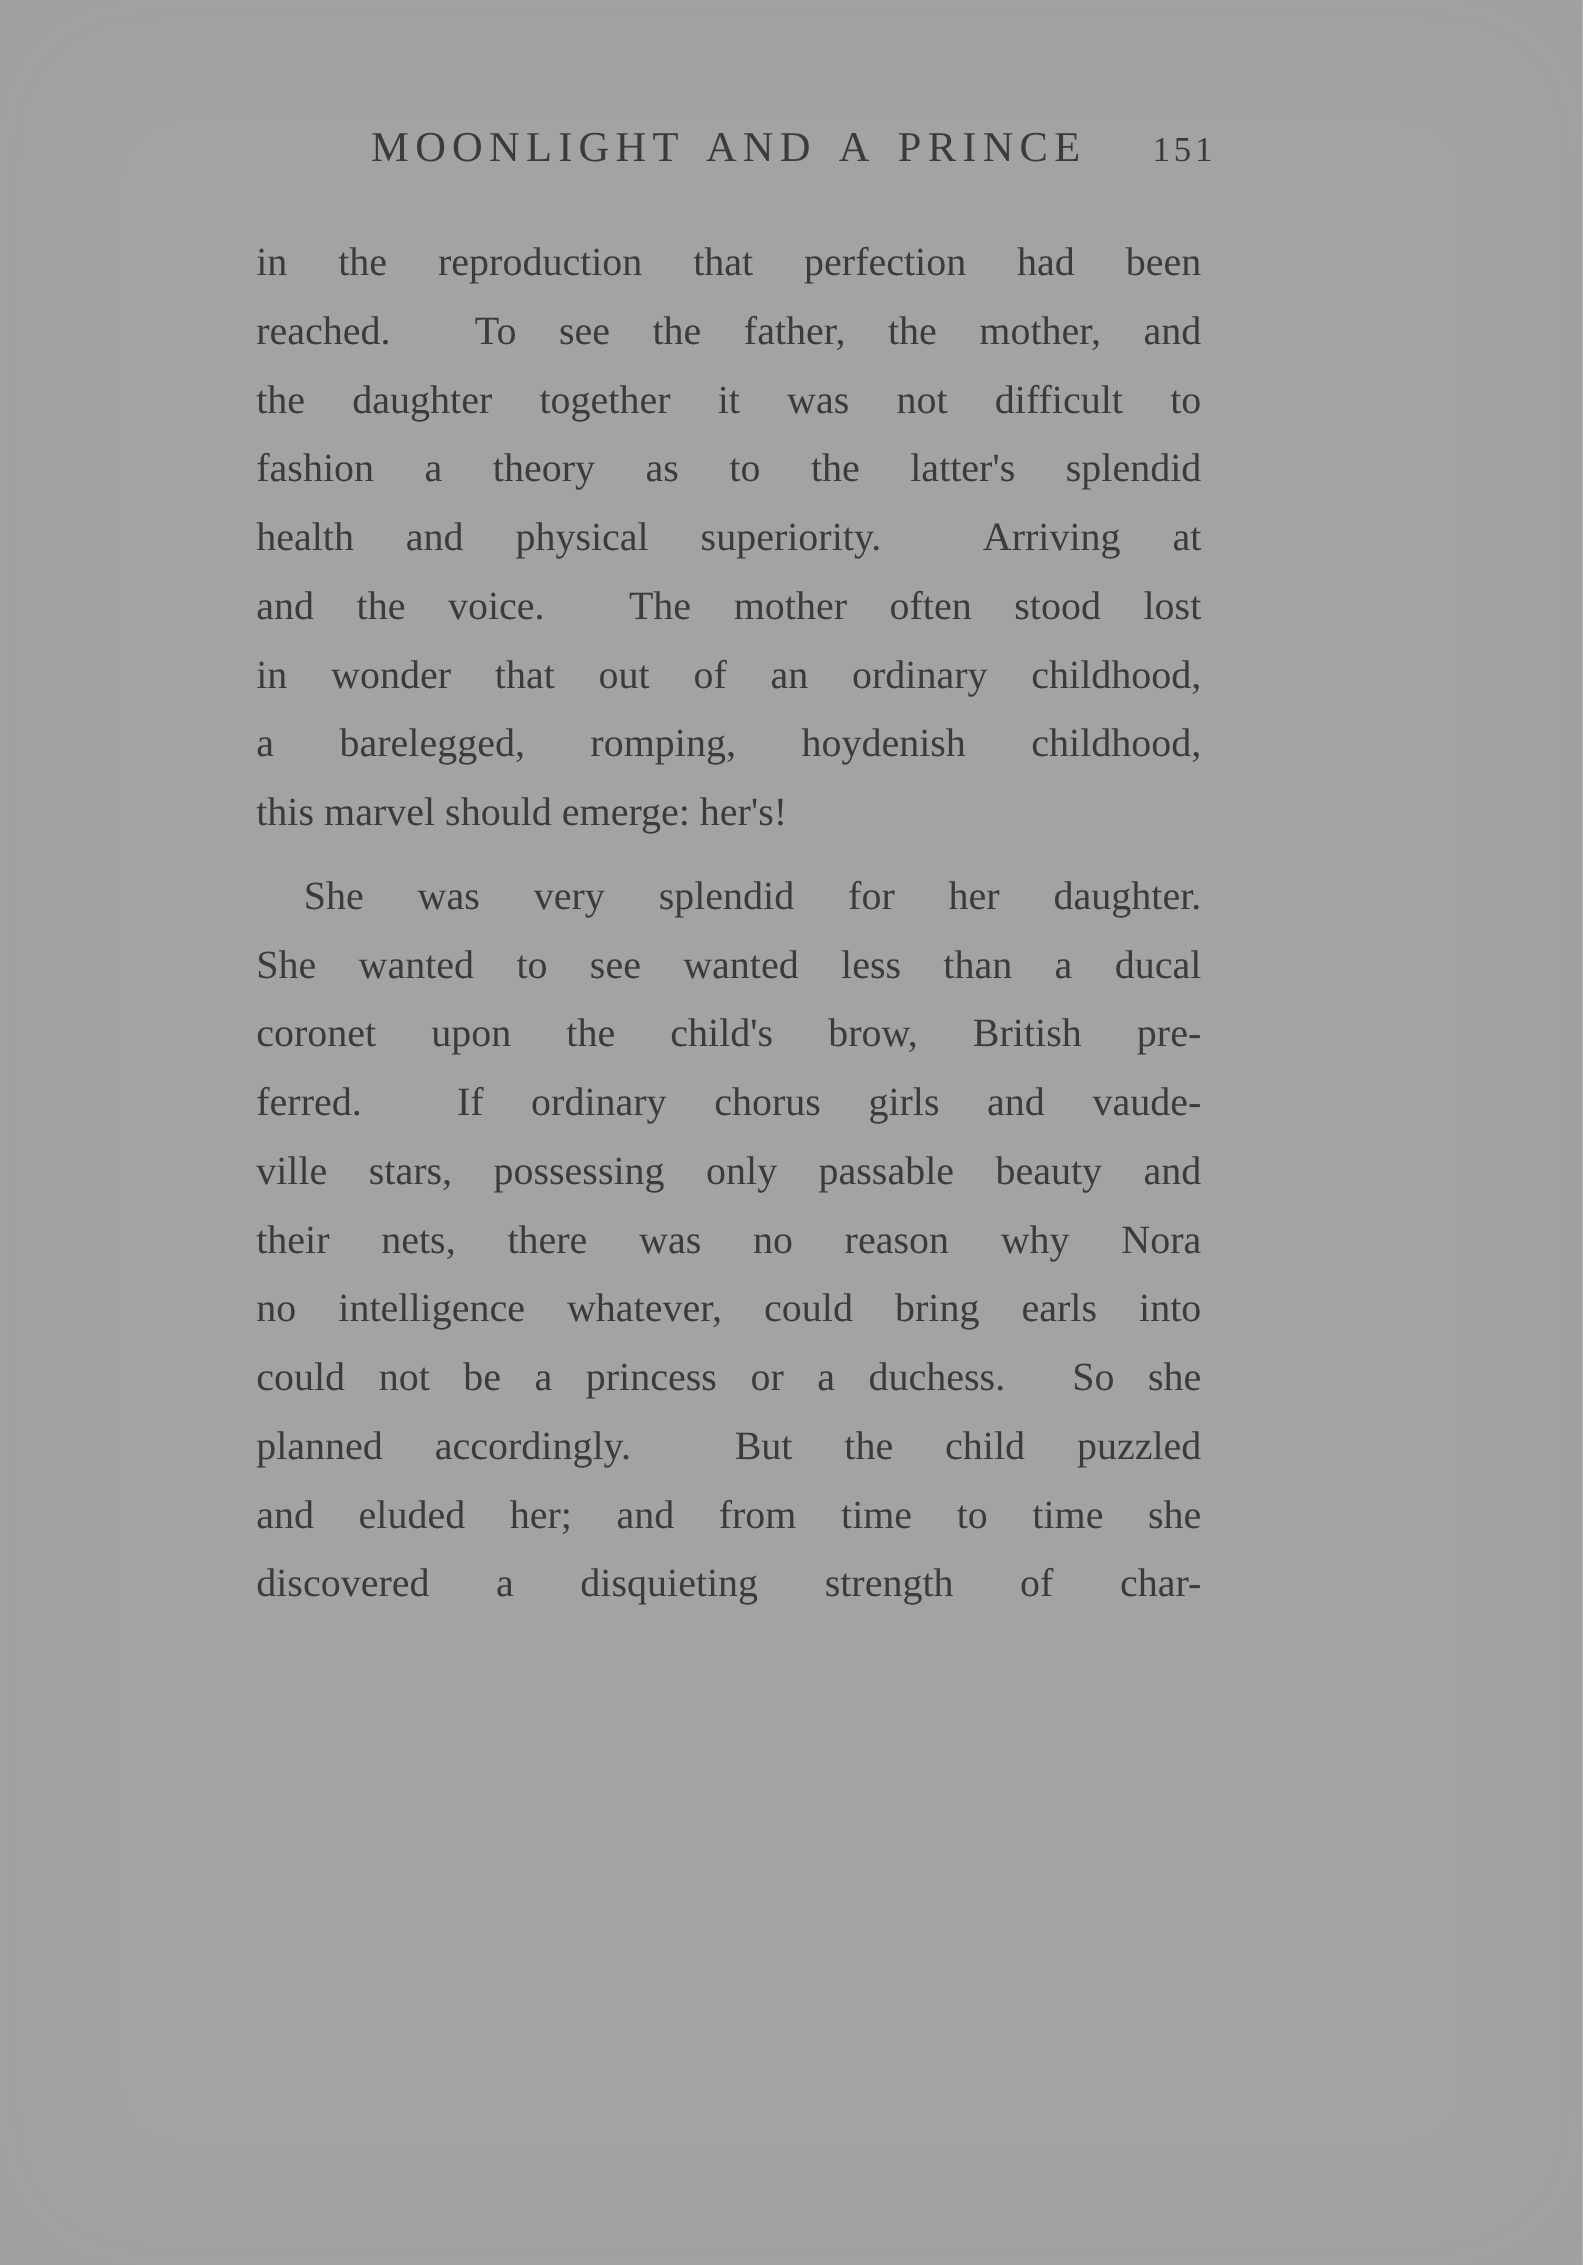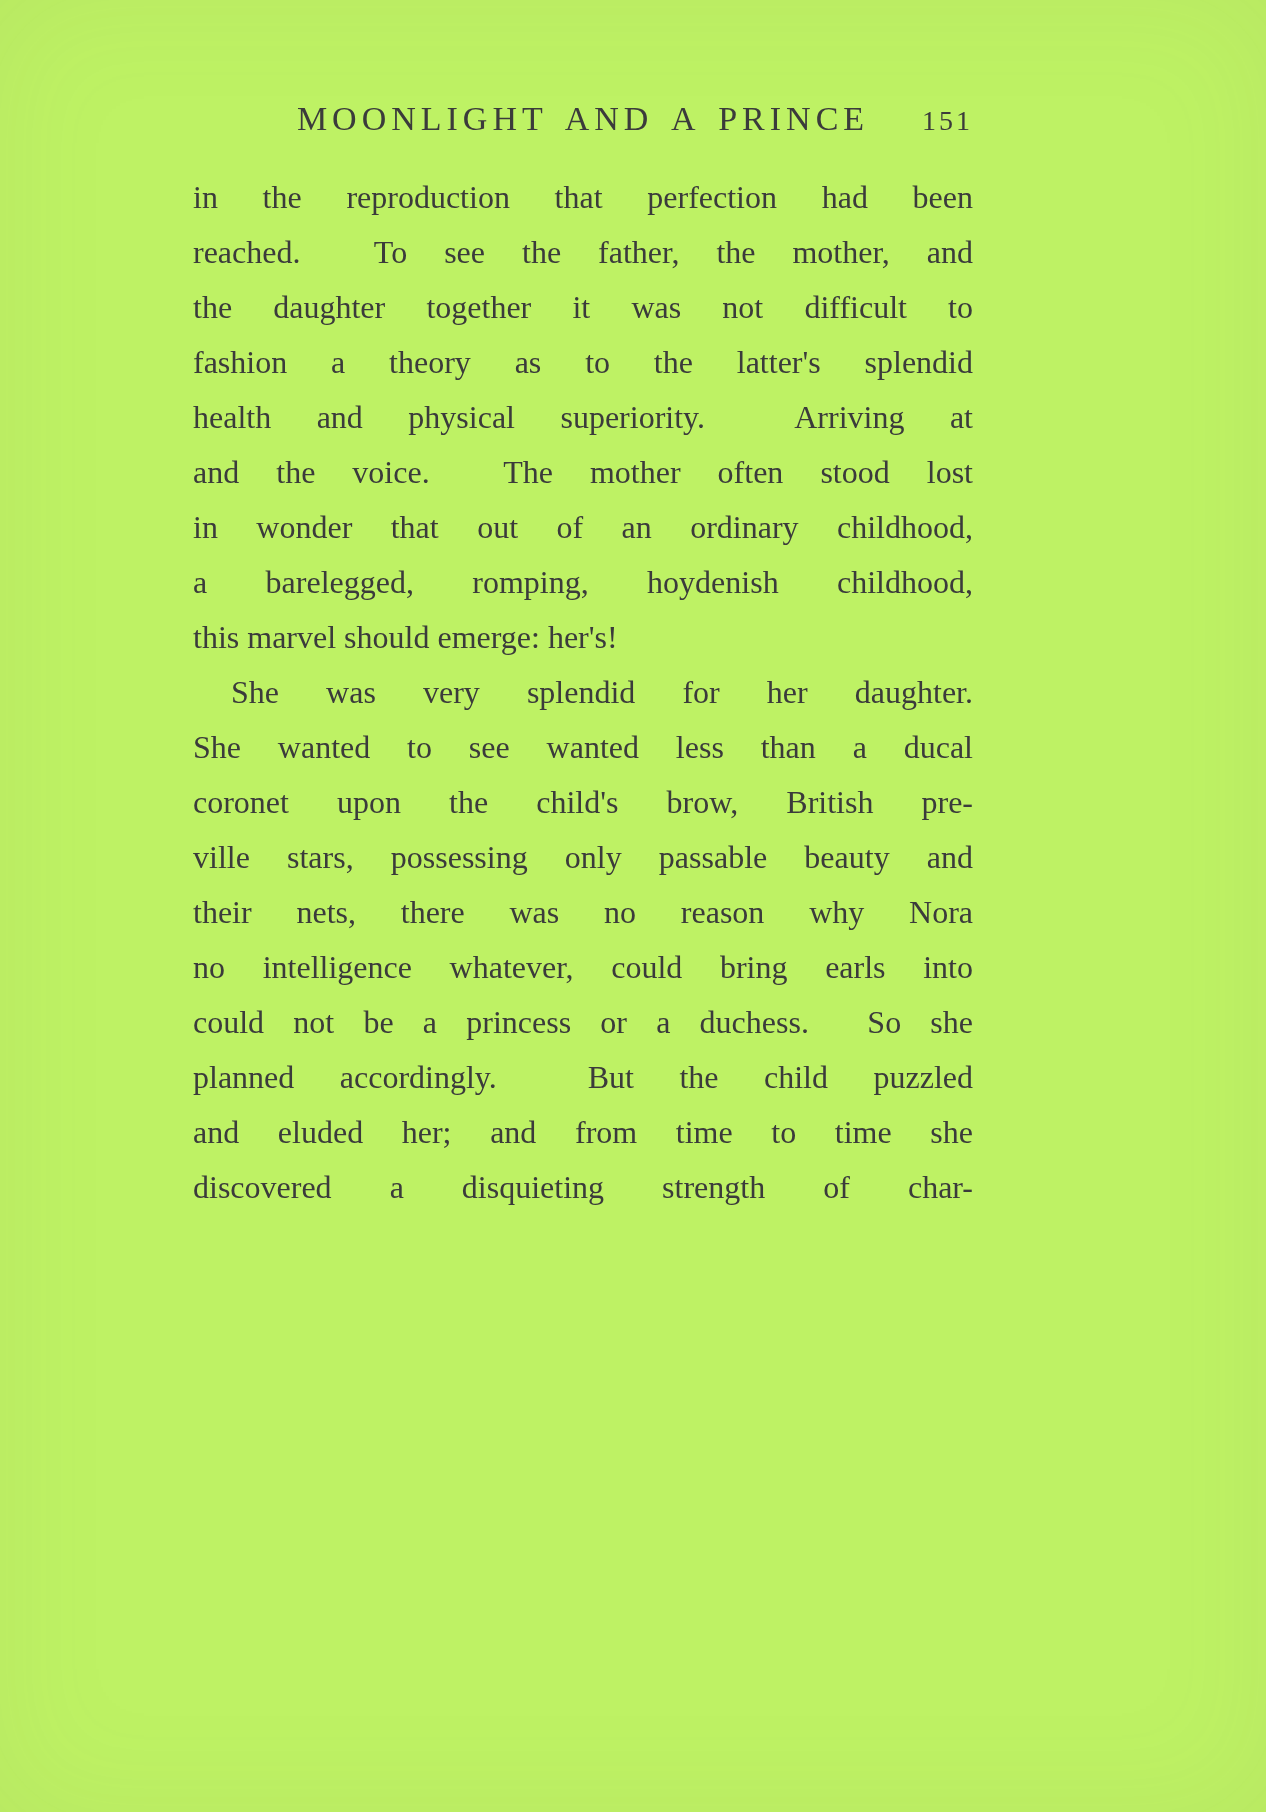--- a/index.html
+++ b/index.html
@@ -46,42 +46,42 @@
   }
   .text-block {
     position: absolute;
     top: 170px;
     left: 193px;
     width: 780px;
     font-size: 32px;
     line-height: 55px;
   }
   .paragraph {
-    margin: 0;
+    margin: 12px;
   }
   .line {
     text-align: justify;
     text-align-last: justify;
     -moz-text-align-last: justify;
     white-space: pre-wrap;
   }
   .line.no-just {
     text-align: left;
     text-align-last: left;
     -moz-text-align-last: left;
   }
   .line.indent {
     padding-left: 38px;
     box-sizing: border-box;
   }
 </style>
 </head>
 <body>
 
-<div class="page" style="background: #bef264; color: rgb(59, 59, 59);">
+<div class="page" style="background: #a3a3a3; color: rgb(59, 59, 59);">
   <div class="running-head">
     <span></span>
     <span class="head-title">MOONLIGHT AND A PRINCE</span>
     <span class="folio-wrap"><span class="folio">151</span></span>
   </div>
   <div class="text-block" id="text-block">
       <div class="paragraph">
         <div class="line">in the reproduction that perfection had been</div>
         <div class="line">reached.  To see the father, the mother, and</div>
         <div class="line">the daughter together it was not difficult to</div>
@@ -89,20 +89,21 @@
         <div class="line">health and physical superiority.  Arriving at</div>
         <div class="line">and the voice.  The mother often stood lost</div>
         <div class="line">in wonder that out of an ordinary childhood,</div>
         <div class="line">a barelegged, romping, hoydenish childhood,</div>
         <div class="line no-just">this marvel should emerge: her's!</div>
       </div>
       <div class="paragraph">
         <div class="line indent">She was very splendid for her daughter.</div>
         <div class="line">She wanted to see wanted less than a ducal</div>
         <div class="line">coronet upon the child's brow, British pre-</div>
+        <div class="line">ferred.  If ordinary chorus girls and vaude-</div>
         <div class="line">ville stars, possessing only passable beauty and</div>
         <div class="line">their nets, there was no reason why Nora</div>
         <div class="line">no intelligence whatever, could bring earls into</div>
         <div class="line">could not be a princess or a duchess.  So she</div>
         <div class="line">planned accordingly.  But the child puzzled</div>
         <div class="line">and eluded her; and from time to time she</div>
         <div class="line">discovered a disquieting strength of char-</div>
       </div>
     </div>
 </div>

